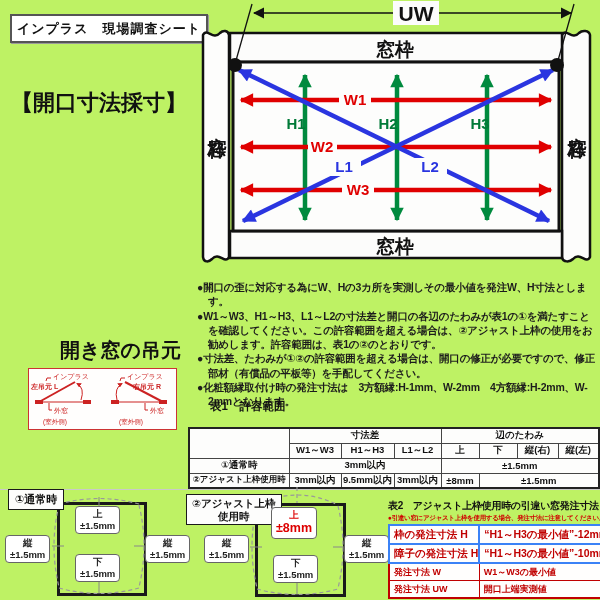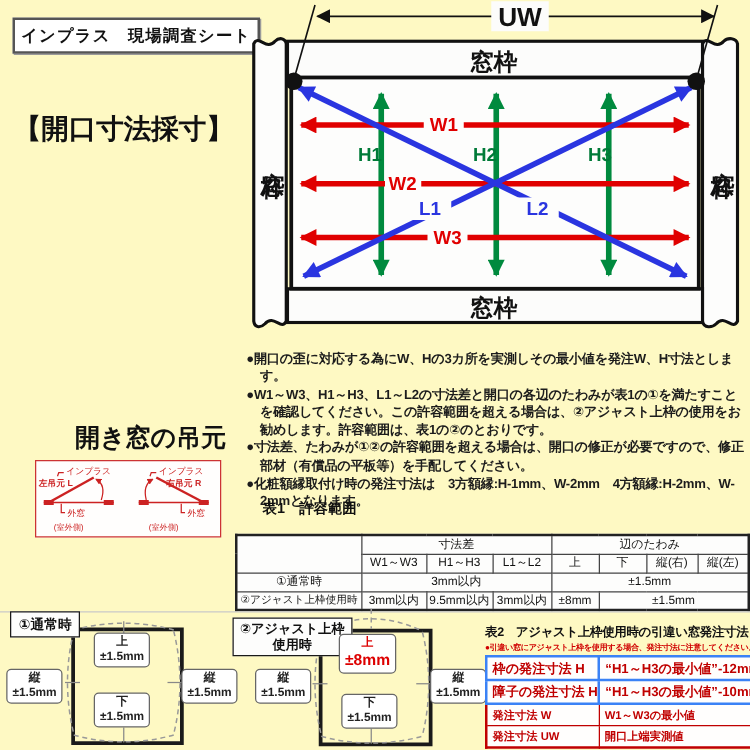--- a/index.html
+++ b/index.html
@@ -1,18 +1,18 @@
 <!DOCTYPE html>
 <html><head>
 <meta charset="utf-8">
 <style>
   html,body{margin:0;padding:0;}
   .page{
     position:relative;width:600px;height:600px;overflow:hidden;
-    background:#fef9c3;color:#111;
+    background:#bef264;color:#111;
     font-family:"Liberation Sans","DejaVu Sans",sans-serif;
   }
   .abs{position:absolute;}
   
   .header-box{
     left:10px;top:14px;width:194px;height:25px;
     border:2px solid #555;box-shadow:1px 1px 0 #9a9a9a;
     background:#fff;display:flex;align-items:center;justify-content:center;
     font-size:13px;font-weight:bold;letter-spacing:1px;
   }
@@ -30,21 +30,21 @@
   
   .bullets{left:197px;top:280px;width:403px;font-size:10.5px;font-weight:bold;color:#1c1c1c;line-height:14.3px;letter-spacing:-0.2px;}
   .bullets .b{padding-left:11px;text-indent:-11px;margin:0;}
   
   .hinge-title{left:60px;top:337px;font-size:20px;font-weight:bold;white-space:nowrap;}
   .hinge-box{left:28px;top:368px;width:147px;height:60px;border:1.5px solid #c33;background:#fffefd;}
   
   .t1-title{left:188px;top:399px;font-size:11.5px;font-weight:bold;margin-left:22px;}
   table{border-collapse:collapse;}
   .t1{left:188px;top:427px;table-layout:fixed;border:2px solid #222;background:#fdfdfc;}
-  .t1 td{border:1px solid #444;text-align:center;vertical-align:middle;font-size:9.5px;font-weight:400;padding:0;white-space:nowrap;overflow:hidden;}
+  .t1 td{border:1px solid #444;text-align:center;vertical-align:middle;font-size:9.5px;font-weight:700;padding:0;white-space:nowrap;overflow:hidden;}
   .t1 tr{height:15px;}
   .t1 .rowlabel{font-size:8.5px;}
   
   .sep{left:0;top:489px;width:600px;height:1px;background:#c9c9c9;}
   
   .tag-box{border:1.5px solid #1a1a1a;background:#fdfdfc;font-weight:bold;text-align:center;z-index:6;}
   .tag-normal{left:8px;top:489px;font-size:11px;padding:2px 6px;}
   .tag-adjust{left:186px;top:494px;font-size:10.5px;line-height:1.2;padding:2px 5px;}
   .square{border:3px solid #1a1a1a;z-index:4;}
   .sq1{left:57px;top:502px;width:84px;height:88px;}

